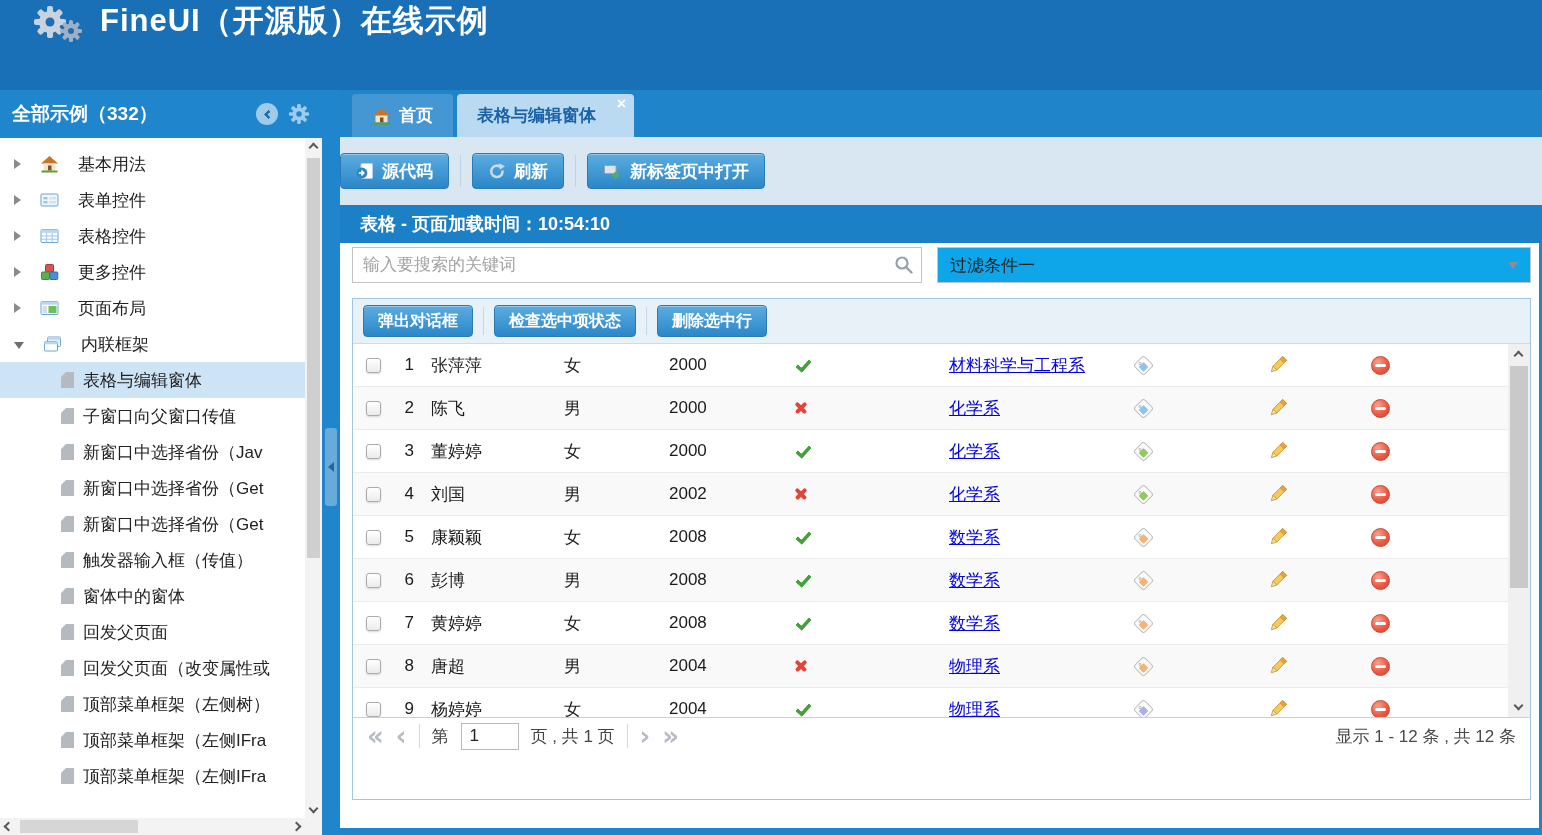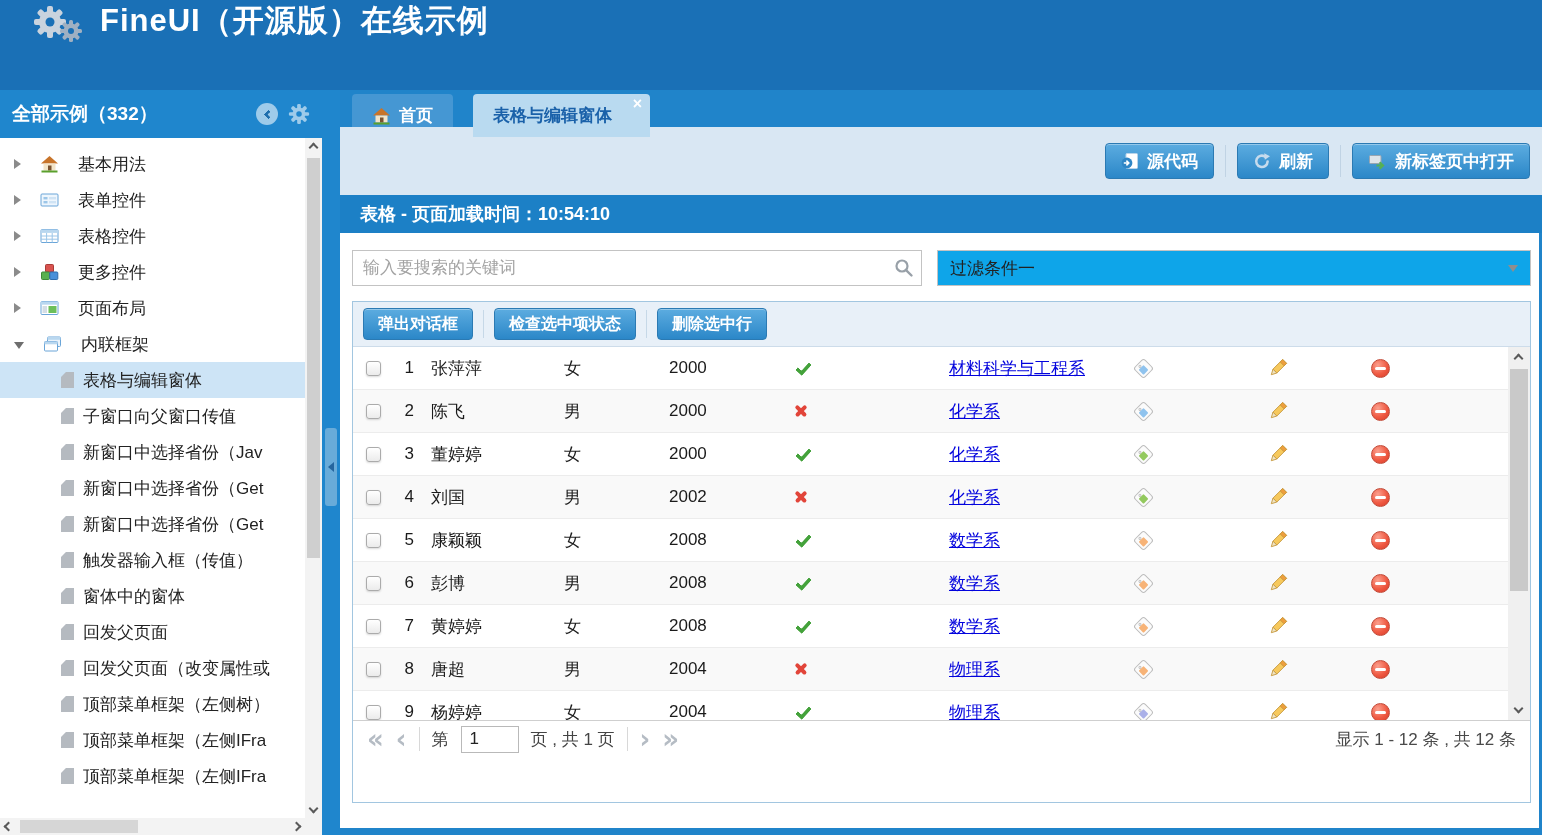--- a/index.html
+++ b/index.html
@@ -34,31 +34,31 @@
   .vscroll .chev{position:absolute;left:5px}
   .vscroll .chev.up{top:6px}.vscroll .chev.down{bottom:6px}
   .hscroll .chev{position:absolute;top:5px}
   .hscroll .chev.leftc{left:5px}.hscroll .chev.rightc{right:5px}
   
   .splitter{width:18px;background:#1f86cd;position:relative}
   .split-handle{position:absolute;left:3px;top:338px;width:12px;height:78px;background:#68abd9;border-radius:3px;cursor:pointer;display:flex;align-items:center;justify-content:center}
   .split-handle .arr{width:0;height:0;border-right:6px solid #24659e;border-top:5px solid transparent;border-bottom:5px solid transparent}
   
   .main{flex:1;display:flex;flex-direction:column;background:#2084ca;min-width:0}
-  .tabstrip{height:37px;padding:4px 0 8px 12px;display:flex;gap:20px;flex:none}
+  .tabstrip{height:47px;padding:4px 0 8px 12px;display:flex;gap:4px;flex:none}
   .tab{height:43px;padding:0 20px;border-radius:4px 4px 0 0;background:#4597d3;color:#fff;font-size:17px;font-weight:bold;display:flex;align-items:center;gap:8px;cursor:pointer}
   .tab.active{background:#b9daf0;color:#1a61a9;position:relative;padding-right:38px}
   .tab-close{position:absolute;top:1px;right:8px;color:#fff;font-size:16px;font-weight:bold;cursor:pointer}
   .tab-close::before{content:"×"}
-  .ribbon{height:68px;background:#d9e7f3;display:flex;align-items:center;justify-content:flex-end;padding-right:12px;flex:none}
+  .ribbon{height:68px;background:#d9e7f3;display:flex;align-items:center;padding-right:12px;flex:none}
   .rbtn{height:36px;border-radius:4px;background:linear-gradient(#5cace0,#2b87c8);border:1px solid #2b7ab3;color:#fff;font-size:17px;font-weight:bold;padding:0 15px;display:flex;align-items:center;gap:8px;cursor:pointer;box-shadow:inset 0 1px 0 rgba(255,255,255,.35)}
   .rsep{width:1px;height:32px;background:#c0d3e4;margin:0 11px}
   .panel-head{height:38px;background:#1c80c6;color:#fff;font-size:18px;font-weight:bold;line-height:38px;padding-left:20px;flex:none}
   .panel-body{flex:1;background:#fff;margin:0 3px 7px 0;position:relative;overflow:hidden}
-  .search-row{margin:17px 8px 0 12px;display:flex;gap:15px}
+  .search-row{margin:4px 8px 0 12px;display:flex;gap:15px}
   .search-box{width:570px;position:relative}
   .search-box input{width:100%;height:36px;border:1px solid #c3c3c3;font-size:17px;padding:0 34px 0 10px;color:#444;outline:none;font-family:inherit}
   .search-box input::placeholder{color:#a3a3a3}
   .search-ic{position:absolute;right:8px;top:8px;cursor:pointer}
   .filter-box{flex:1;height:36px;border:1px solid #c3c3c3;display:flex;align-items:center;padding:0 12px;font-size:17px;color:#222;cursor:pointer;background:#0ea5e9}
   .caret{margin-left:auto;width:0;height:0;border-top:7px solid #8e8e8e;border-left:5px solid transparent;border-right:5px solid transparent}
   
   .grid{margin:15px 8px 0 12px;border:1px solid #a2c6e0;height:502px;display:flex;flex-direction:column;position:relative}
   .gbar{height:45px;background:#e8f0f8;border-bottom:1px solid #cddcea;display:flex;align-items:center;padding-left:10px;flex:none}
   .gbtn{height:32px;border-radius:4px;background:linear-gradient(#5cace0,#2b87c8);border:1px solid #2b7ab3;color:#fff;font-size:16px;font-weight:bold;padding:0 14px;display:flex;align-items:center;cursor:pointer;box-shadow:inset 0 1px 0 rgba(255,255,255,.35)}

